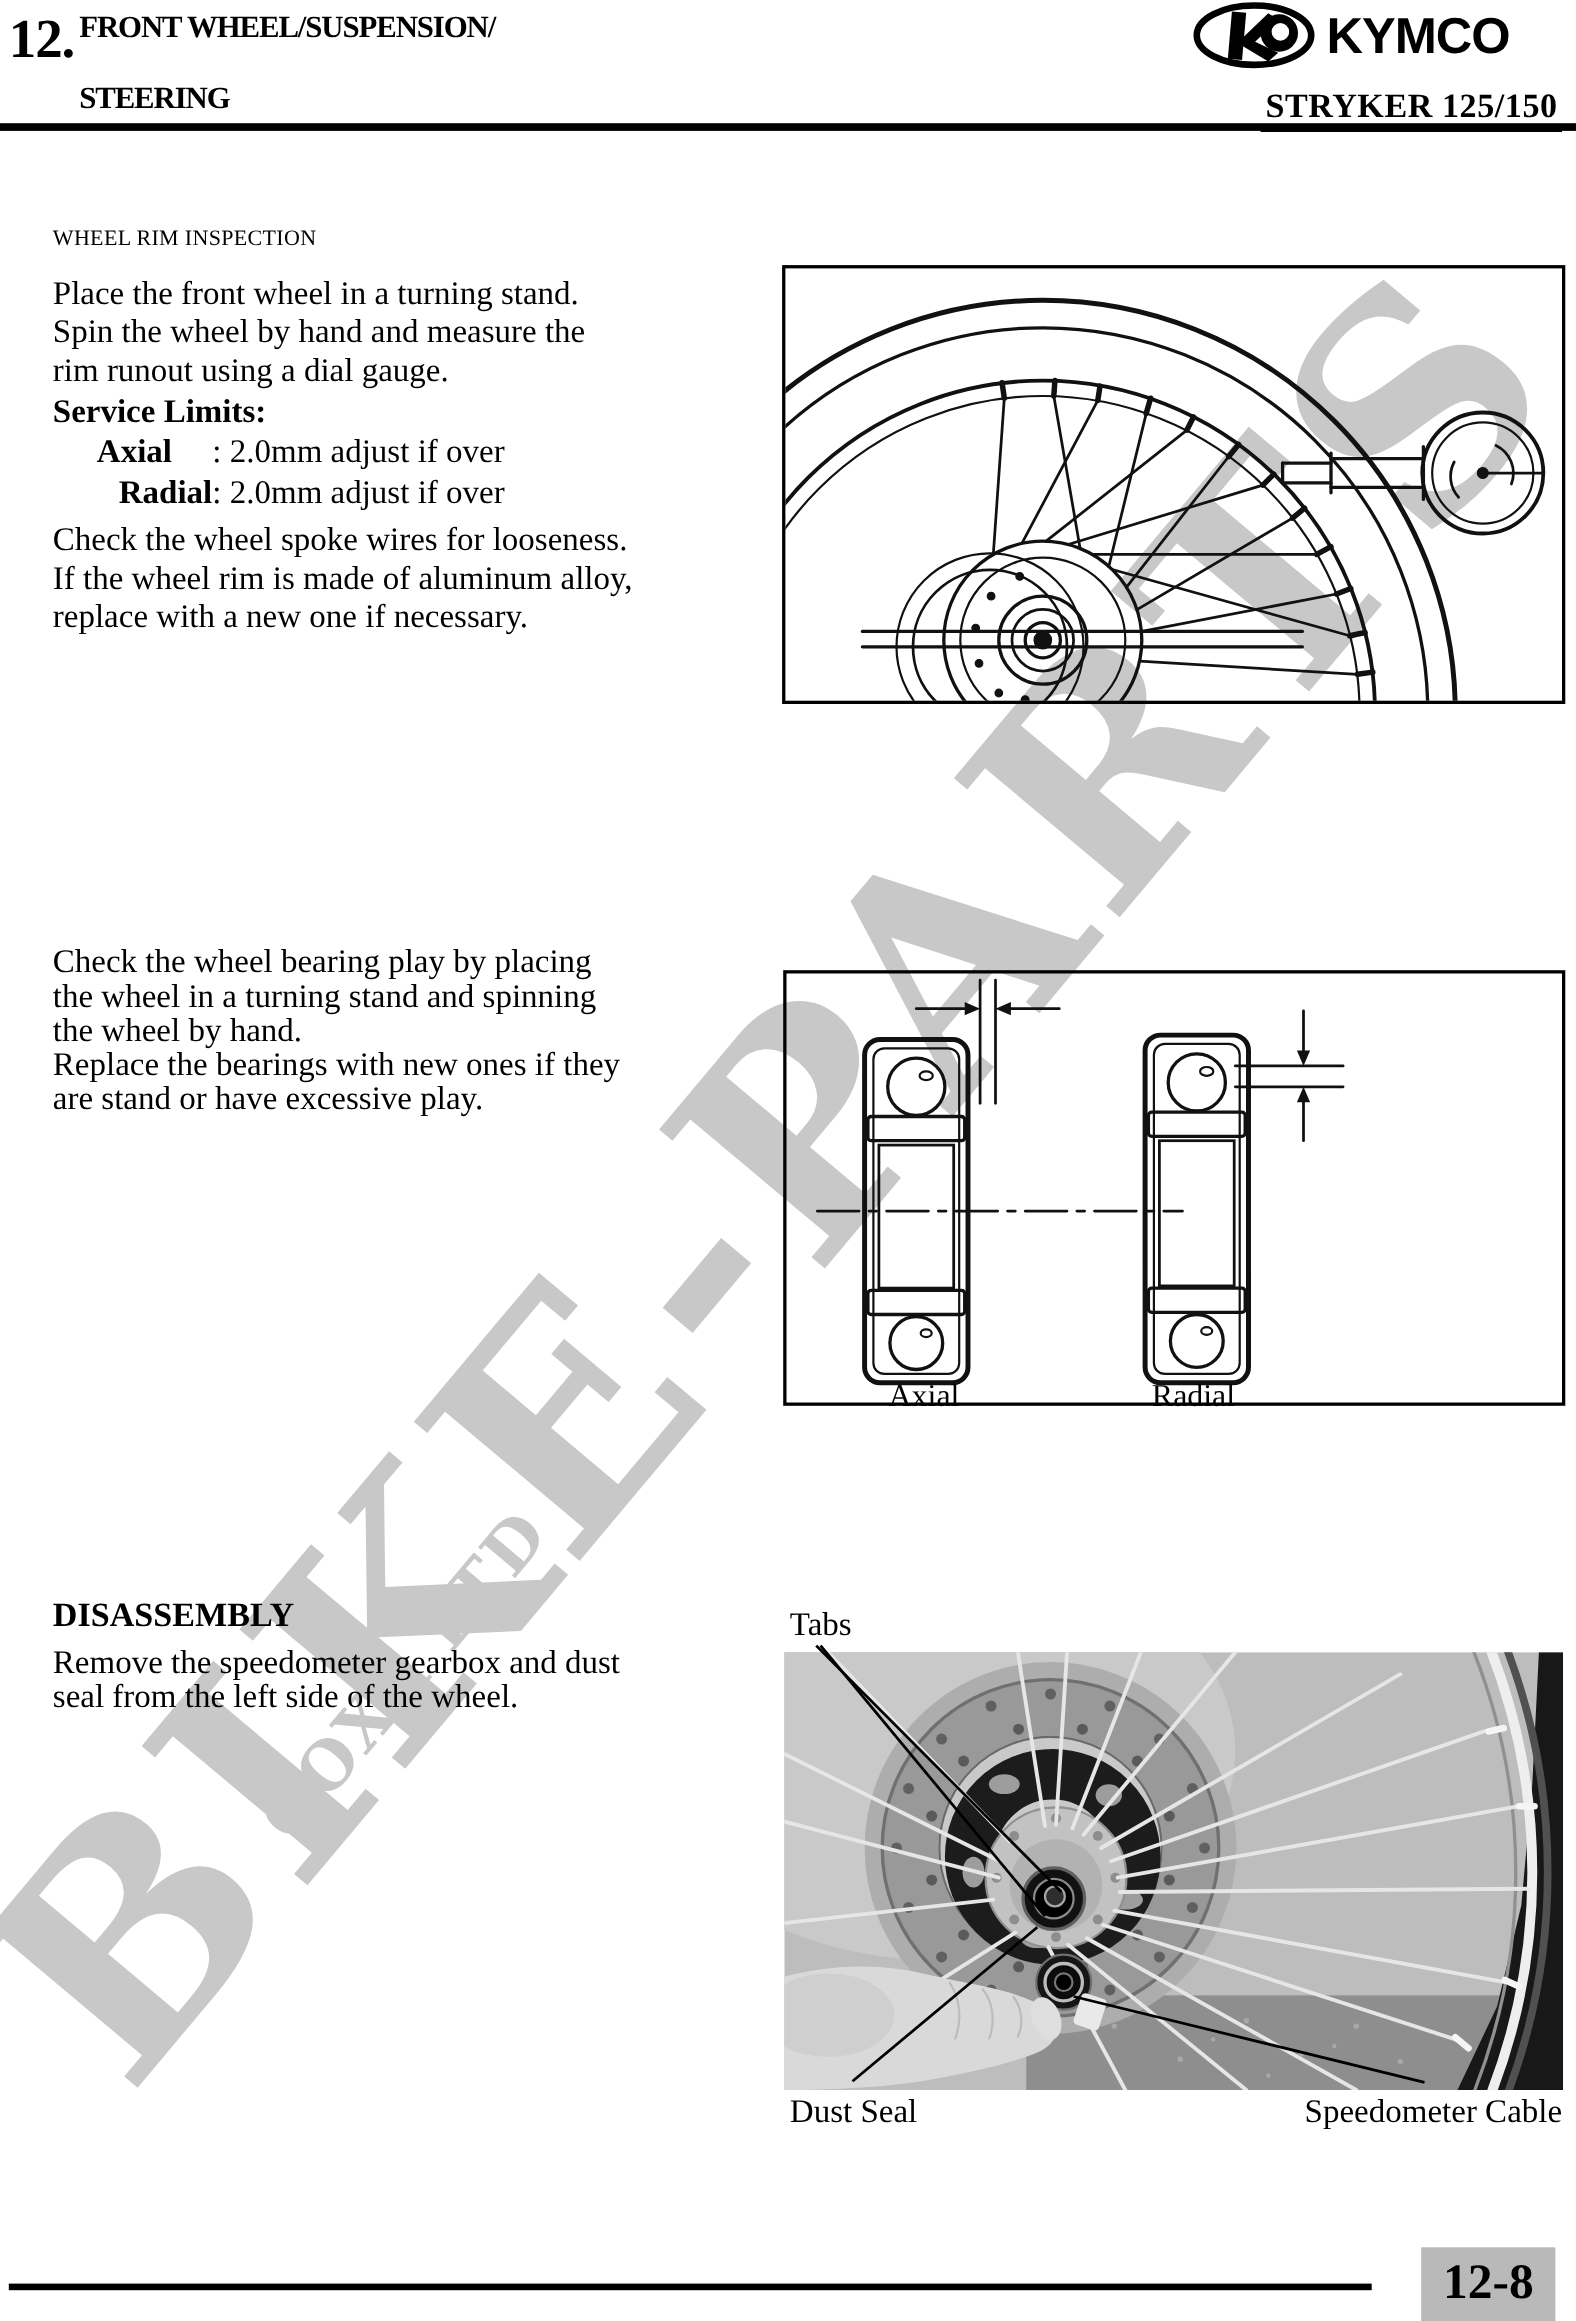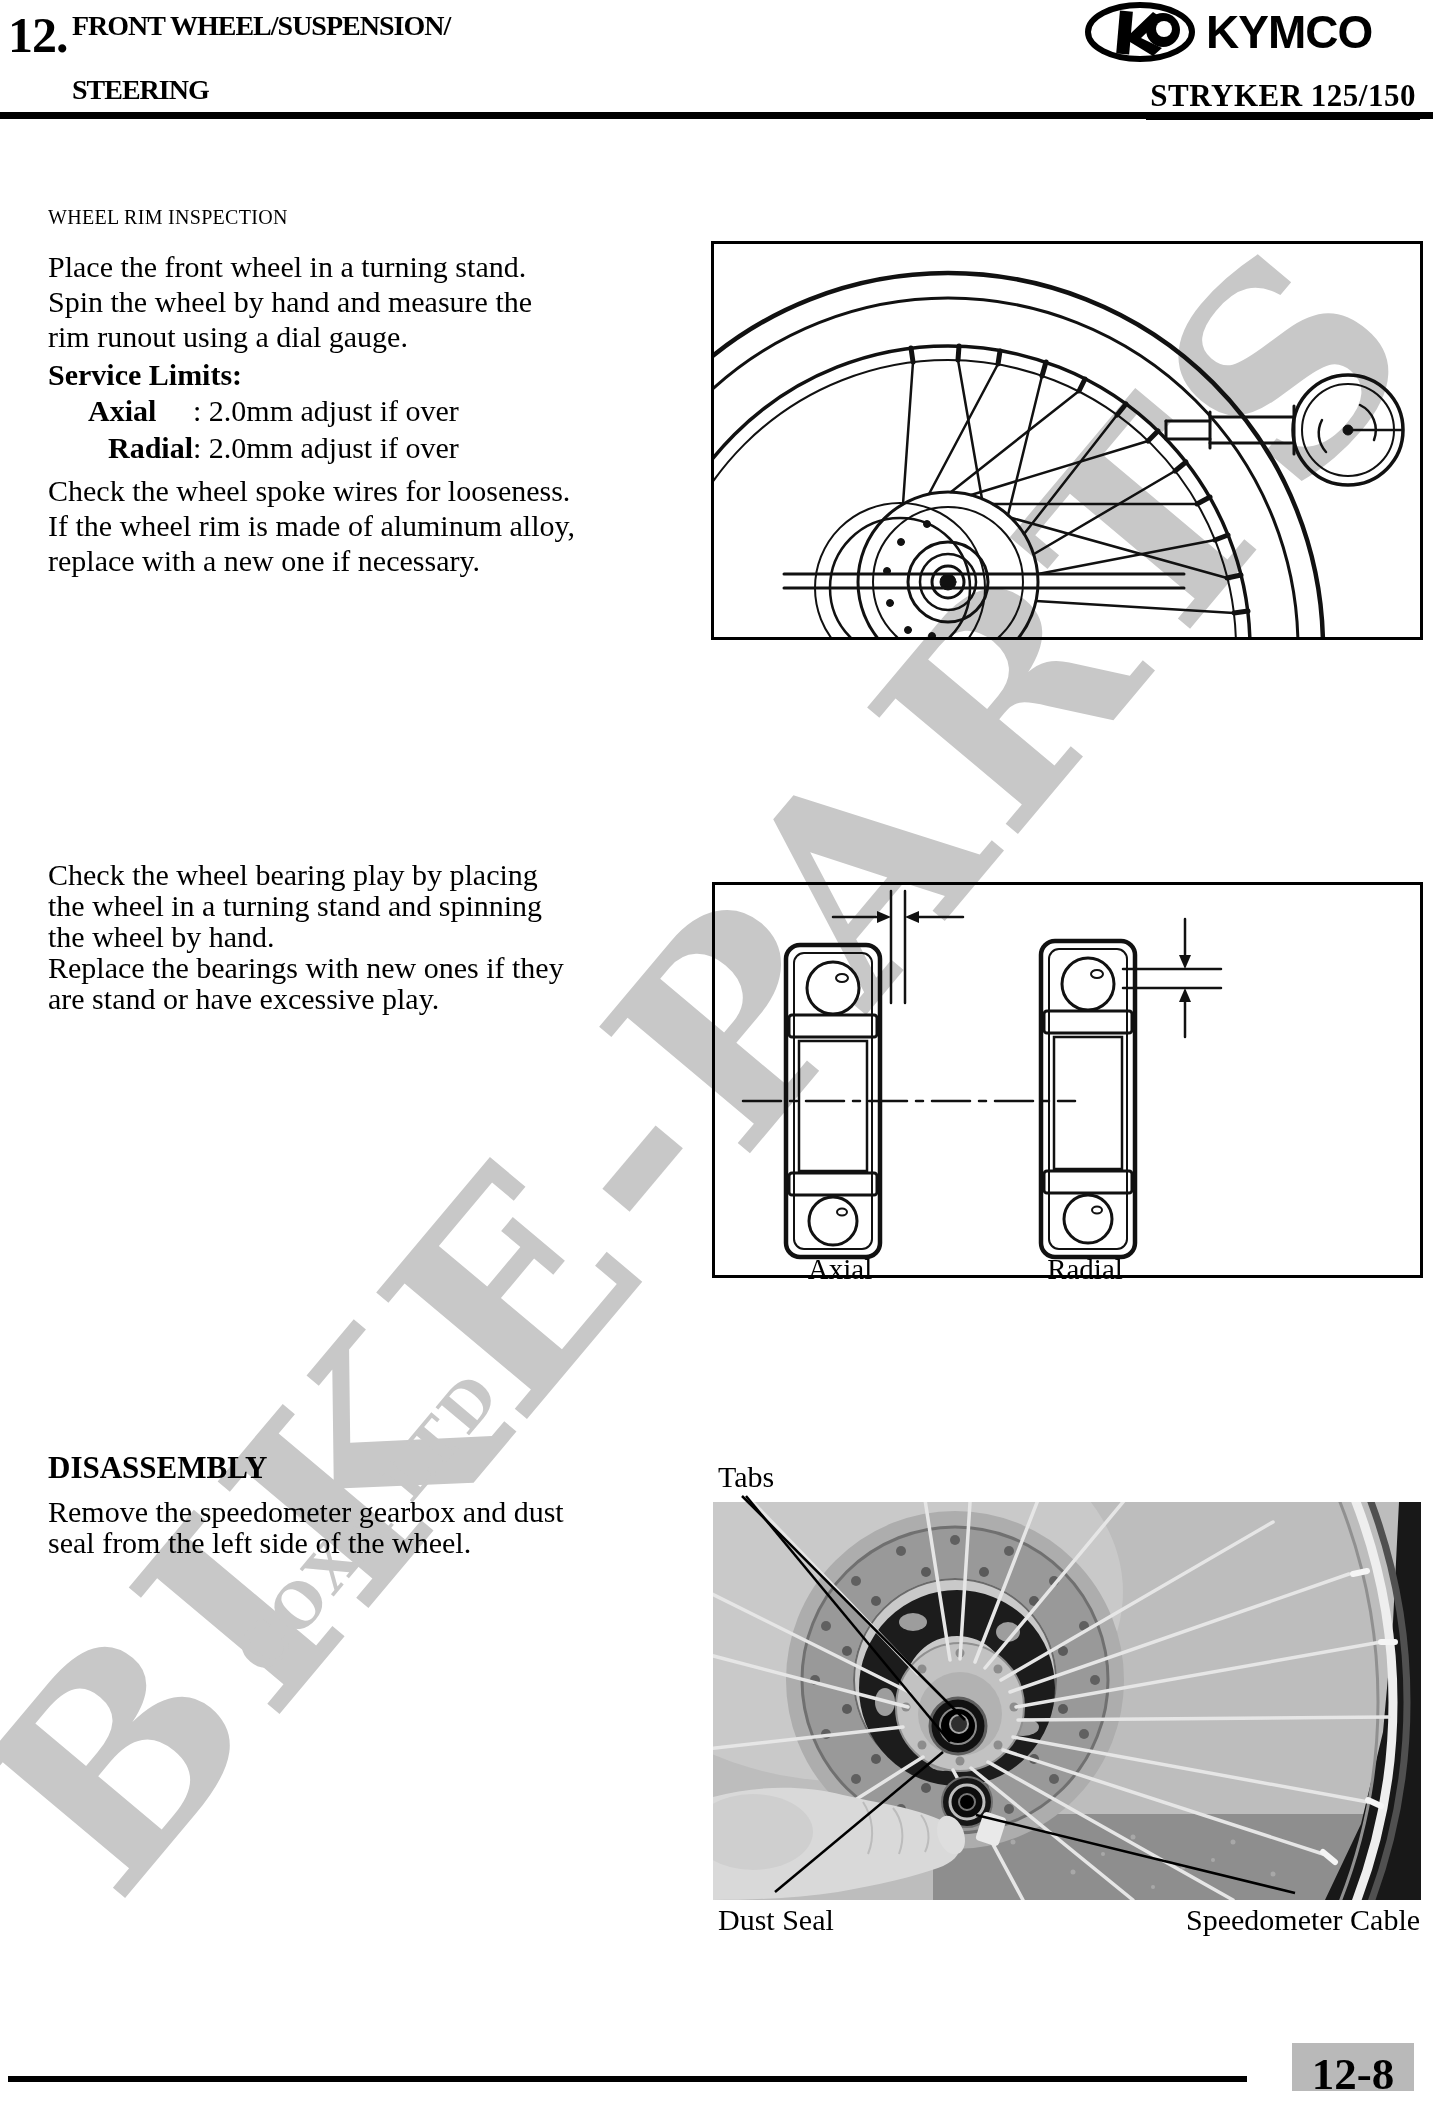--- a/index.html
+++ b/index.html
@@ -19,21 +19,21 @@
   .h-title{font-size:28px;font-weight:bold;letter-spacing:-1px;white-space:pre;}
   .brand-text{font-family:Liberation Sans, sans-serif;font-size:46px;font-weight:bold;letter-spacing:-1px;}
   .model{font-size:31px;font-weight:bold;border-bottom:4px solid #000;padding:0 4px 2px 4px;letter-spacing:.5px;}
   .sec-head{font-size:20px;white-space:pre;letter-spacing:.3px;}
   .bold{font-weight:bold;}
   .bline{font-size:30px;white-space:pre;}
   .limit-label{display:inline-block;width:105px;font-weight:bold;}
   .figbox{border:3px solid #000;background:transparent;}
   .figlabel{position:absolute;font-size:29px;text-align:center;}
   .photolabel{font-size:30px;white-space:pre;}
-  .pagenum-box{background:#b9b9b9;width:122px;height:48px;text-align:center;}
+  .pagenum-box{background:#b9b9b9;width:122px;height:67px;text-align:center;}
   .pagenum{font-size:45px;font-weight:bold;line-height:62px;}
   svg{display:block;}
 </style>
 </head>
 <body>
 
 <div class="page">
 
   <div class="wm wm-big">BIKE-PARTS</div>
   <div class="wm wm-small">COXA LTD</div>

